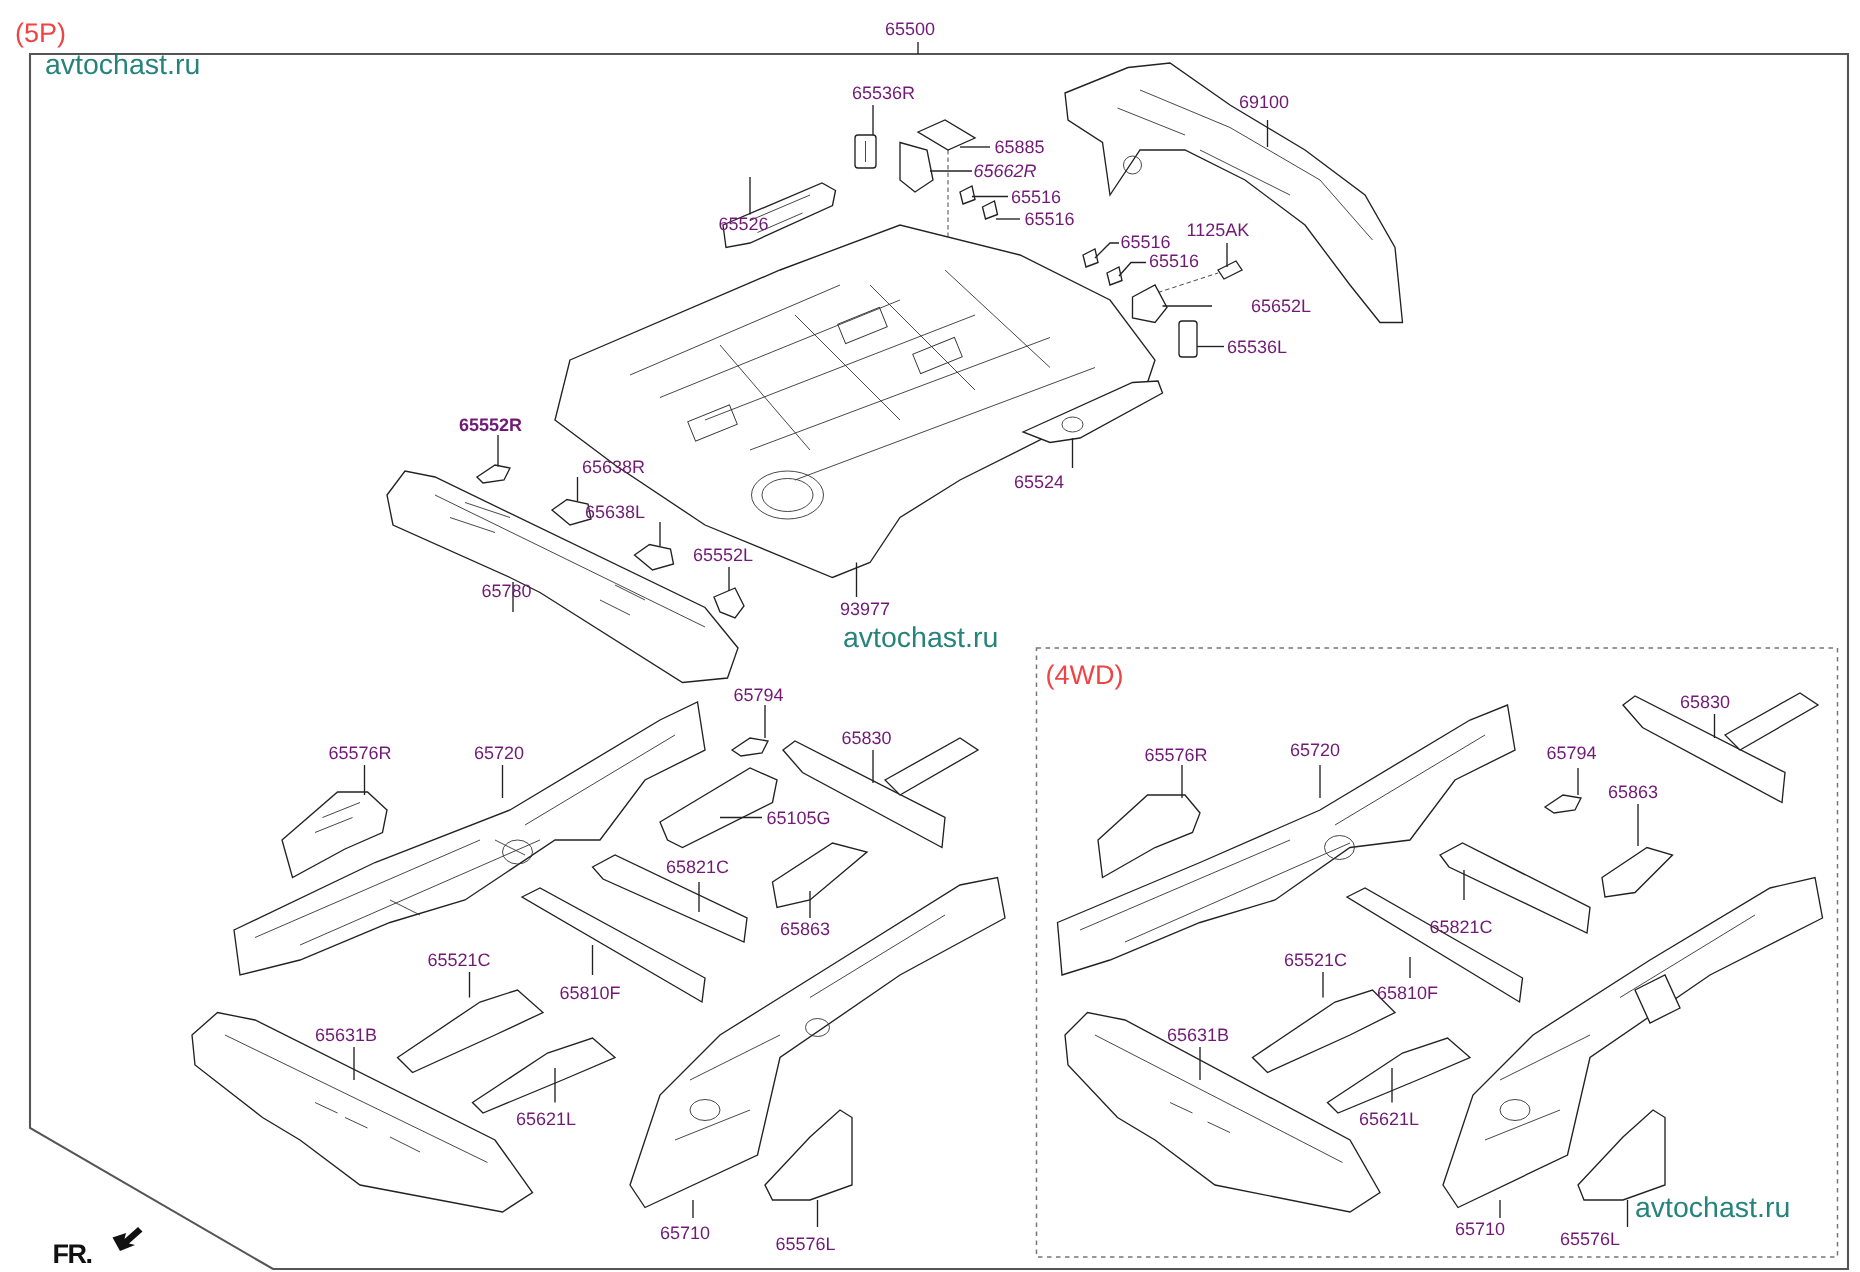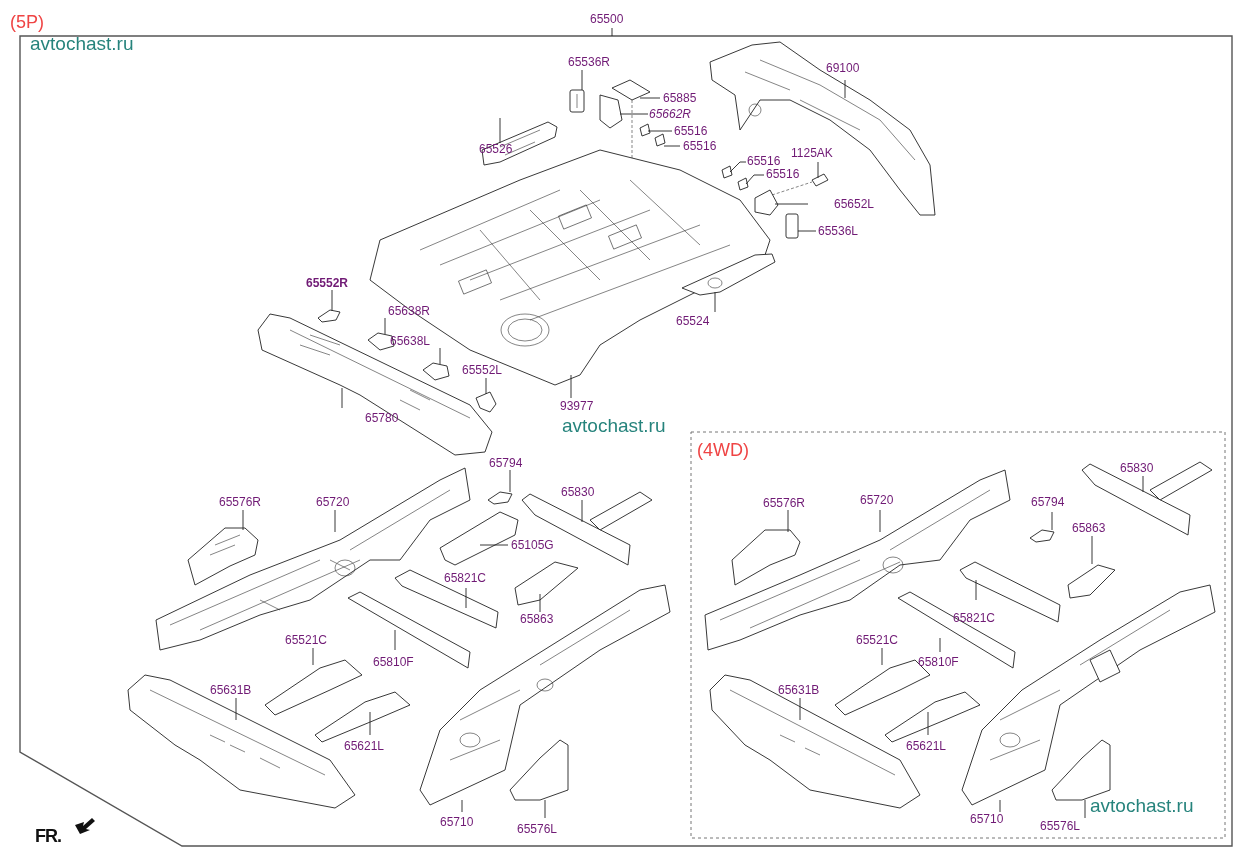--- a/index.html
+++ b/index.html
@@ -280,21 +280,21 @@
 <div class="lbl" style="left:747px; top:155px;">65516</div>
 <div class="lbl" style="left:791px; top:147px;">1125AK</div>
 <div class="lbl" style="left:766px; top:168px;">65516</div>
 <div class="lbl" style="left:834px; top:198px;">65652L</div>
 <div class="lbl" style="left:818px; top:225px;">65536L</div>
 <div class="lbl" style="left:676px; top:315px;">65524</div>
 <div class="lbl" style="left:306px; top:277px;font-weight:bold;">65552R</div>
 <div class="lbl" style="left:360px; top:305px;margin-left:28px;">65638R</div>
 <div class="lbl" style="left:390px; top:335px;">65638L</div>
 <div class="lbl" style="left:462px; top:364px;">65552L</div>
-<div class="lbl" style="left:321px; top:412px;margin-left:44px;">65780</div>
+<div class="lbl" style="left:321px; top:388px;">65780</div>
 <div class="lbl" style="left:560px; top:400px;">93977</div>
 <div class="lbl" style="left:489px; top:457px;">65794</div>
 <div class="lbl" style="left:219px; top:496px;">65576R</div>
 <div class="lbl" style="left:316px; top:496px;">65720</div>
 <div class="lbl" style="left:561px; top:486px;">65830</div>
 <div class="lbl" style="left:511px; top:539px;">65105G</div>
 <div class="lbl" style="left:444px; top:572px;">65821C</div>
 <div class="lbl" style="left:520px; top:613px;">65863</div>
 <div class="lbl" style="left:373px; top:656px;">65810F</div>
 <div class="lbl" style="left:285px; top:634px;">65521C</div>

